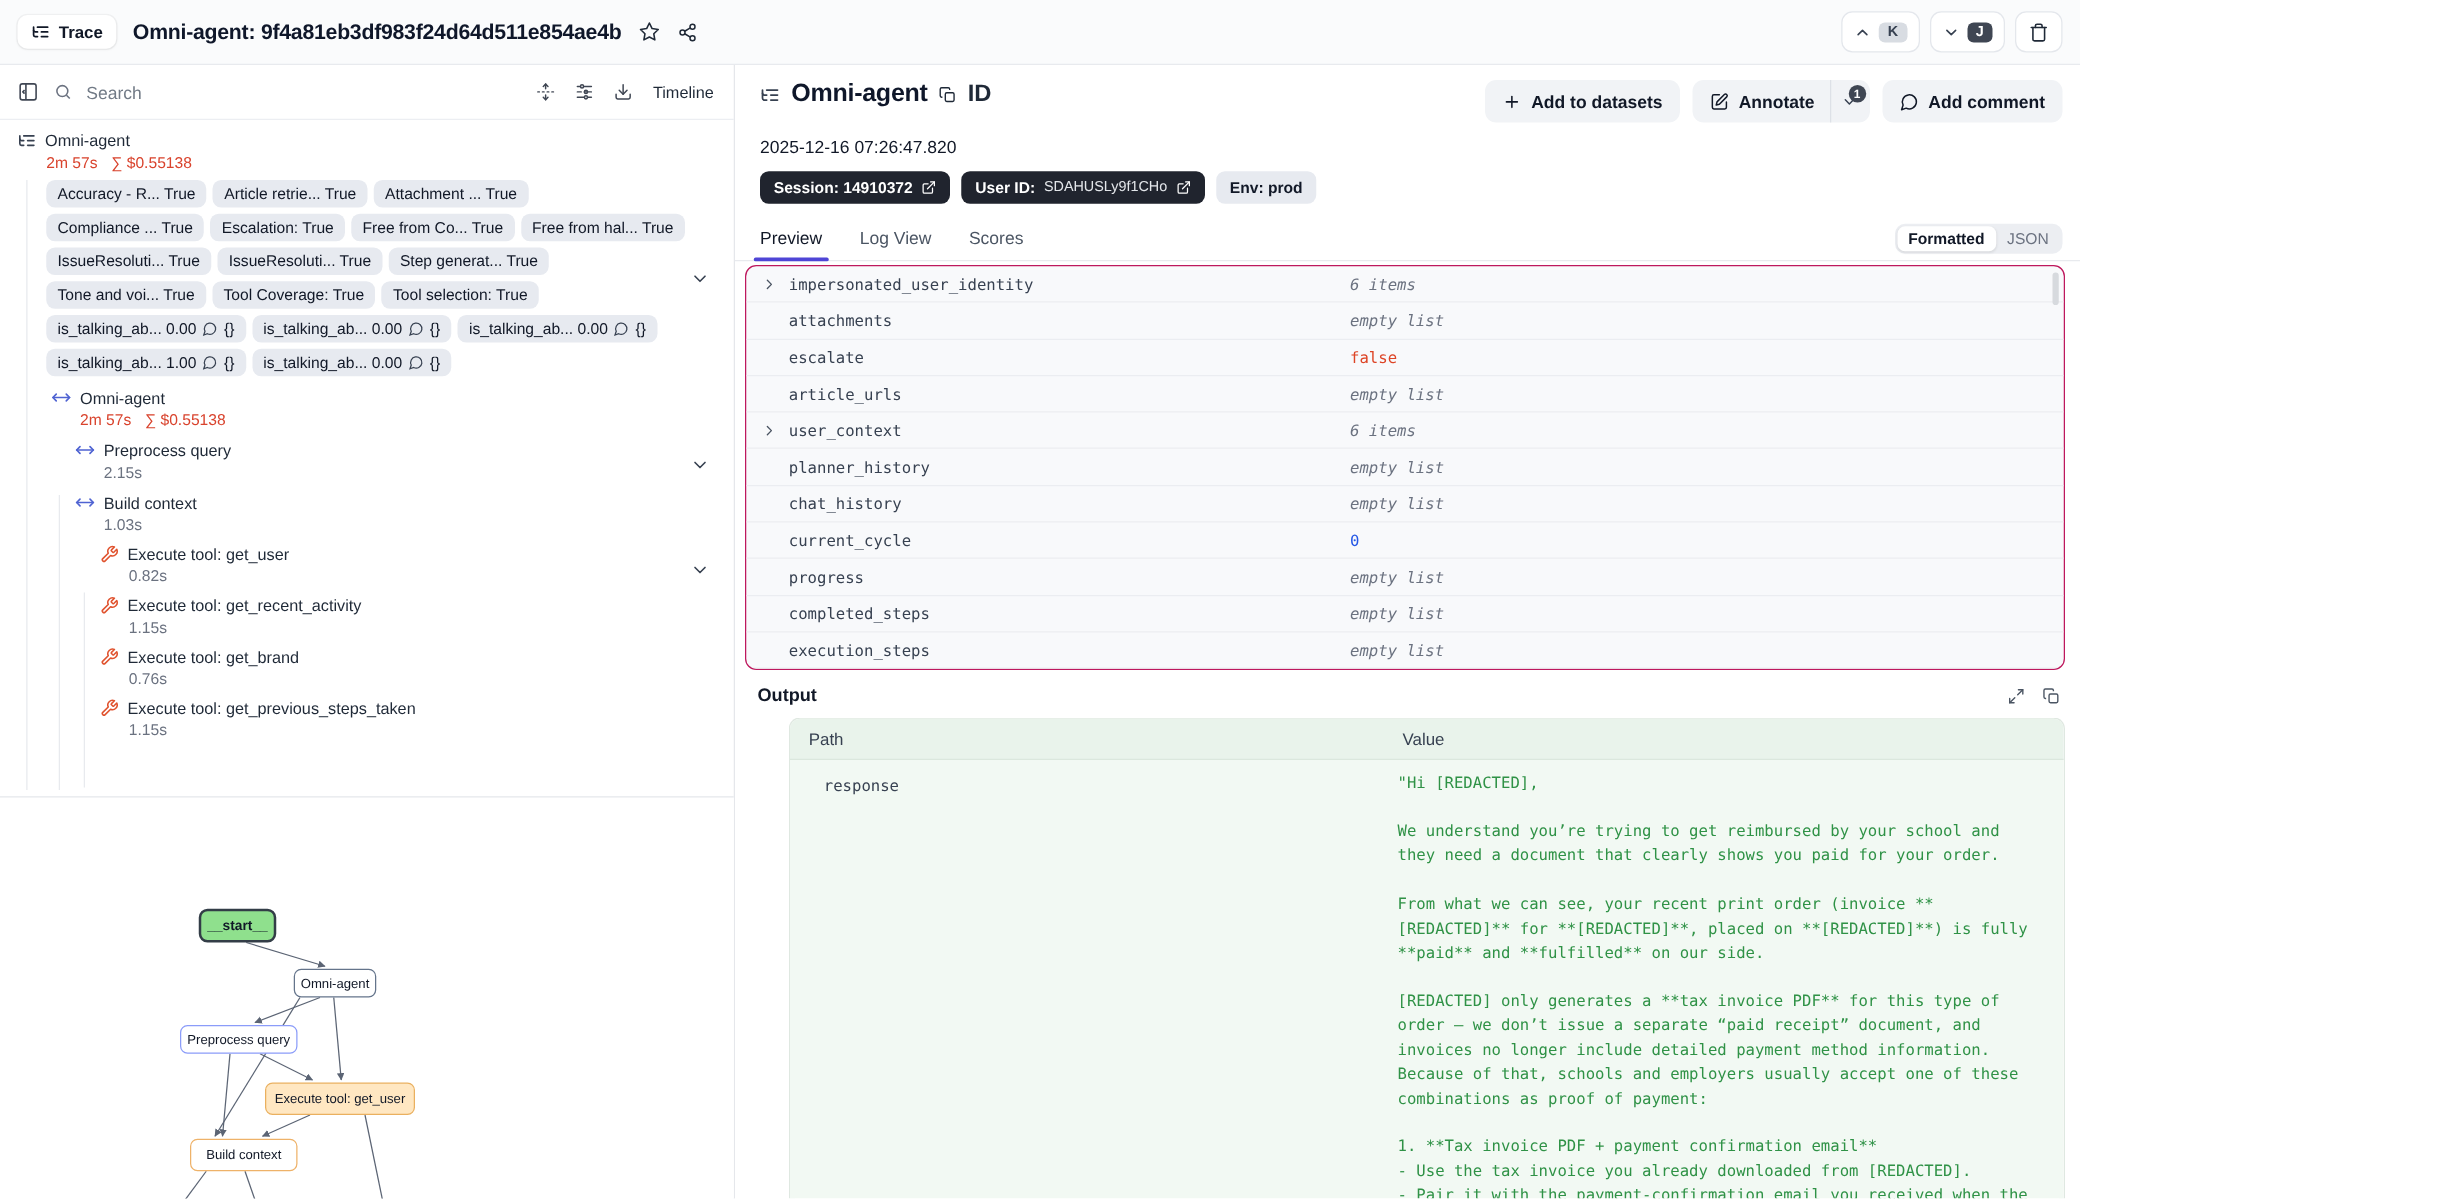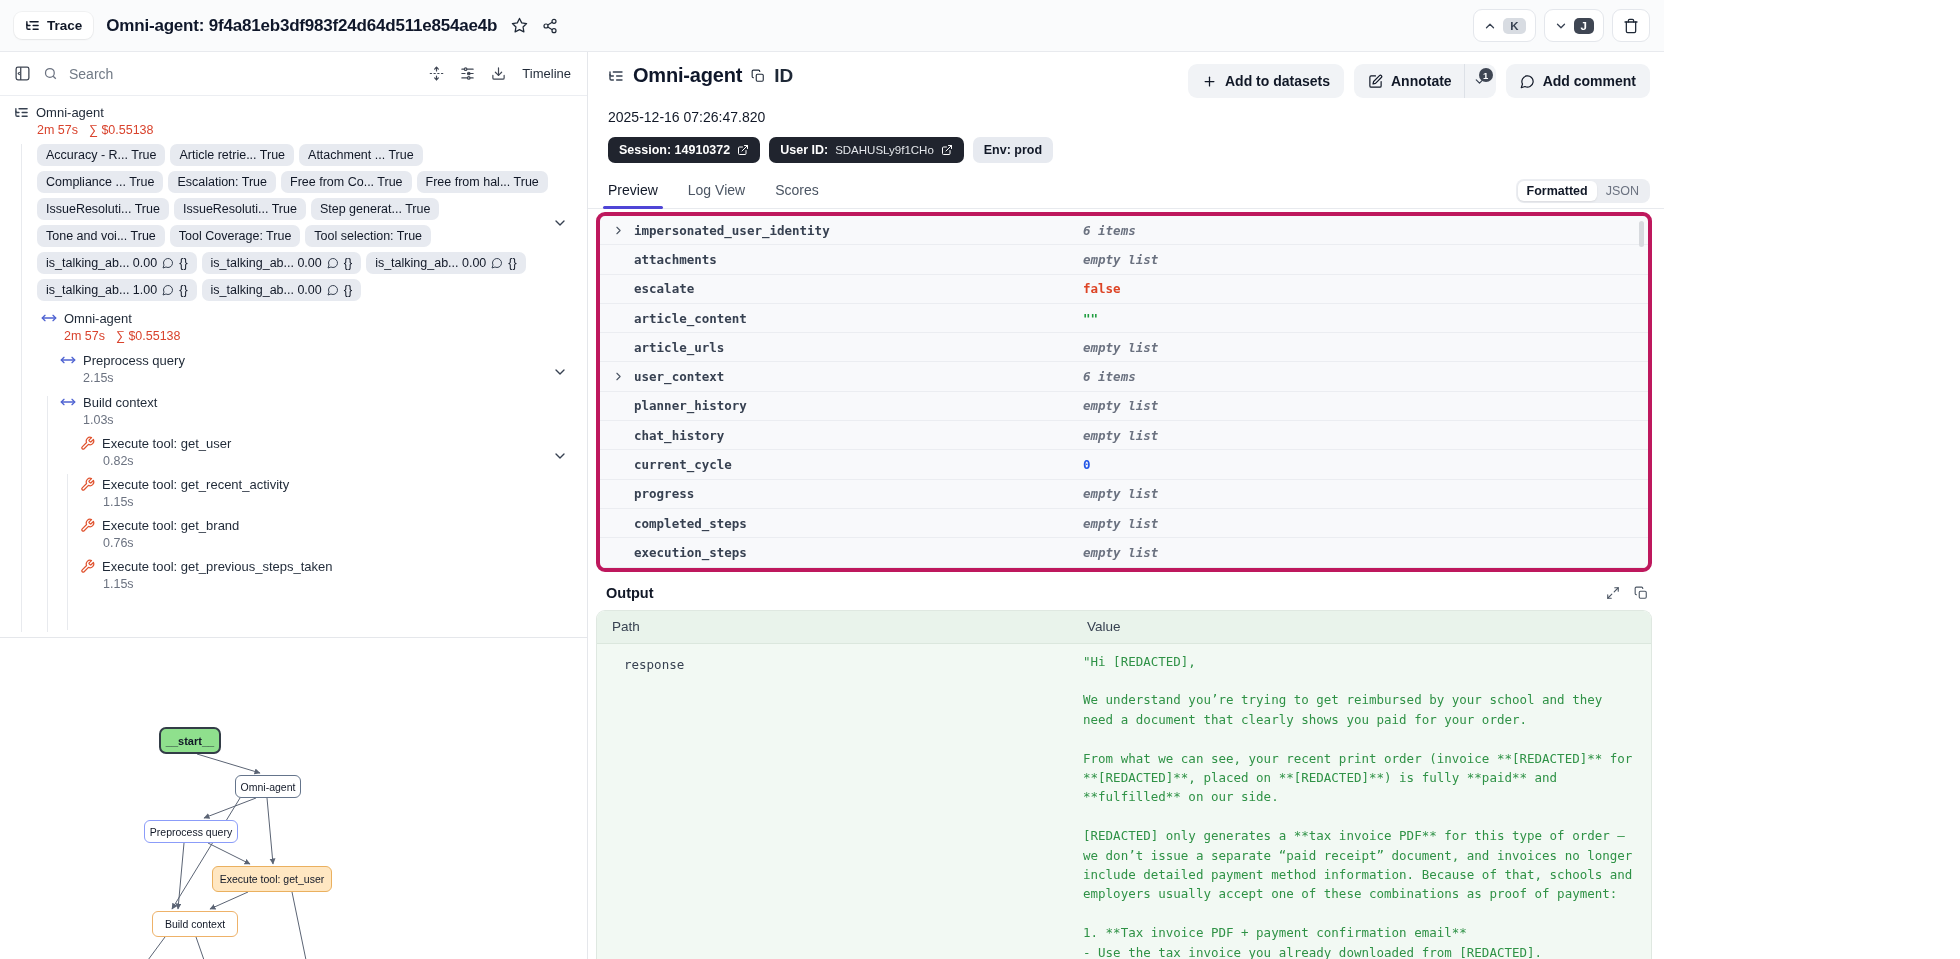--- a/index.html
+++ b/index.html
@@ -84,36 +84,36 @@
   .tabs-row { display:flex; align-items:flex-end; border-bottom:1px solid #e8eaee; padding:0 14px 0 20px; height:33px; }
   .tab { margin-right:30px; font-size:14px; color:#4b5563; padding-bottom:10px; position:relative; cursor:pointer; }
   .tab.active { color:#111827; font-weight:500; }
   .tab.active::after { content:""; position:absolute; left:-5px; right:-5px; bottom:-1px; height:3px; background:#4f45d6; border-radius:2px; }
   .fmt-toggle { margin-left:auto; margin-bottom:5px; background:#eceef2; border-radius:8px; padding:2px; display:flex; align-items:center; }
   .fmt-opt { font-size:12.5px; padding:3px 9px; border-radius:6px; color:#6b7280; cursor:pointer; }
   .fmt-opt.active { background:#fff; color:#111827; font-weight:600; box-shadow:0 1px 2px rgba(0,0,0,0.08); }
 
   
   .content { flex:1; padding:3px 12px 0 8px; display:flex; flex-direction:column; overflow:hidden; position:relative; }
-  .kv-table { border:4px solid #be185d; border-radius:9px; background:#f8f9fb; overflow:hidden; position:relative; flex:none;font-weight:bold; }
+  .kv-table { border:1px solid #be185d; border-radius:9px; background:#f8f9fb; overflow:hidden; position:relative; flex:none; }
   .kv-row { display:flex; align-items:center; height:29.3px; border-bottom:1px solid #ebedf1; padding-left:12px; position:relative; font-family:"DejaVu Sans Mono",monospace; font-size:12.5px; }
   .kv-row:last-child { border-bottom:none; }
   .kv-chev { width:22px; color:#4b5563; display:flex; align-items:center; }
   .kv-key { color:#374151; }
   .kv-val { position:absolute; left:483px; }
   .v-items, .v-empty { font-style:italic; color:#6b7280; }
   .v-false { color:#dd4425; }
   .v-str { color:#1f9d3f; }
   .v-num { color:#2457e6; }
   .kv-scrollbar { position:absolute; right:4px; top:5px; width:5px; height:26px; border-radius:3px; background:#d7dade; }
 
   .out-head { display:flex; align-items:center; margin:13px 4px 9px 10px; }
   .out-title { font-size:14.5px; font-weight:700; color:#111827; }
   .out-icons { margin-left:auto; display:flex; align-items:center; gap:14px; color:#4b5563; }
-  .out-table { border:1px solid #dfe8e1; border-bottom:none; border-radius:9px 9px 0 0; overflow:hidden; flex:1; display:flex; flex-direction:column; }
+  .out-table { border:1px solid #dfe8e1; border-bottom:none; border-radius:9px 9px 0 0; overflow:hidden; flex:1; display:flex; flex-direction:column;margin-left:35px; }
   .out-header-row { display:flex; align-items:center; background:#e9f3eb; border-bottom:1px solid #dbe7dd; height:33px; font-size:13.5px; color:#374151; position:relative; flex:none; }
   .out-col-path { padding-left:15px; }
   .out-col-value { position:absolute; left:490px; }
   .out-body { display:flex; background:#f2f9f3; flex:1; overflow:hidden; position:relative;justify-content:flex-end; }
   .out-path { width:486px; flex:none; padding:13px 0 0 27px; font-family:"DejaVu Sans Mono",monospace; font-size:12.5px; color:#374151; }
   .out-value { flex:1; padding:8px 18px 0 0; font-family:"DejaVu Sans Mono",monospace; font-size:12.5px; color:#2f9246; line-height:19.4px; white-space:pre-wrap; }
 </style>
 </head>
 <body>
 
@@ -572,25 +572,20 @@
               <span class="kv-key">attachments</span>
               <span class="kv-val v-empty">empty list</span>
             </div>
           <div class="kv-row">
               <span class="kv-chev"></span>
               <span class="kv-key">escalate</span>
               <span class="kv-val v-false">false</span>
             </div>
           <div class="kv-row">
               <span class="kv-chev"></span>
-              <span class="kv-key">article_content</span>
-              <span class="kv-val v-str">""</span>
-            </div>
-          <div class="kv-row">
-              <span class="kv-chev"></span>
               <span class="kv-key">article_urls</span>
               <span class="kv-val v-empty">empty list</span>
             </div>
           <div class="kv-row">
               <span class="kv-chev">
                 <svg width="13" height="13" viewBox="0 0 24 24" fill="none" stroke="currentColor" stroke-width="2" stroke-linecap="round" stroke-linejoin="round">
                   <path d="m9 18 6-6-6-6"></path>
                 </svg>
               </span>
               <span class="kv-key">user_context</span>

